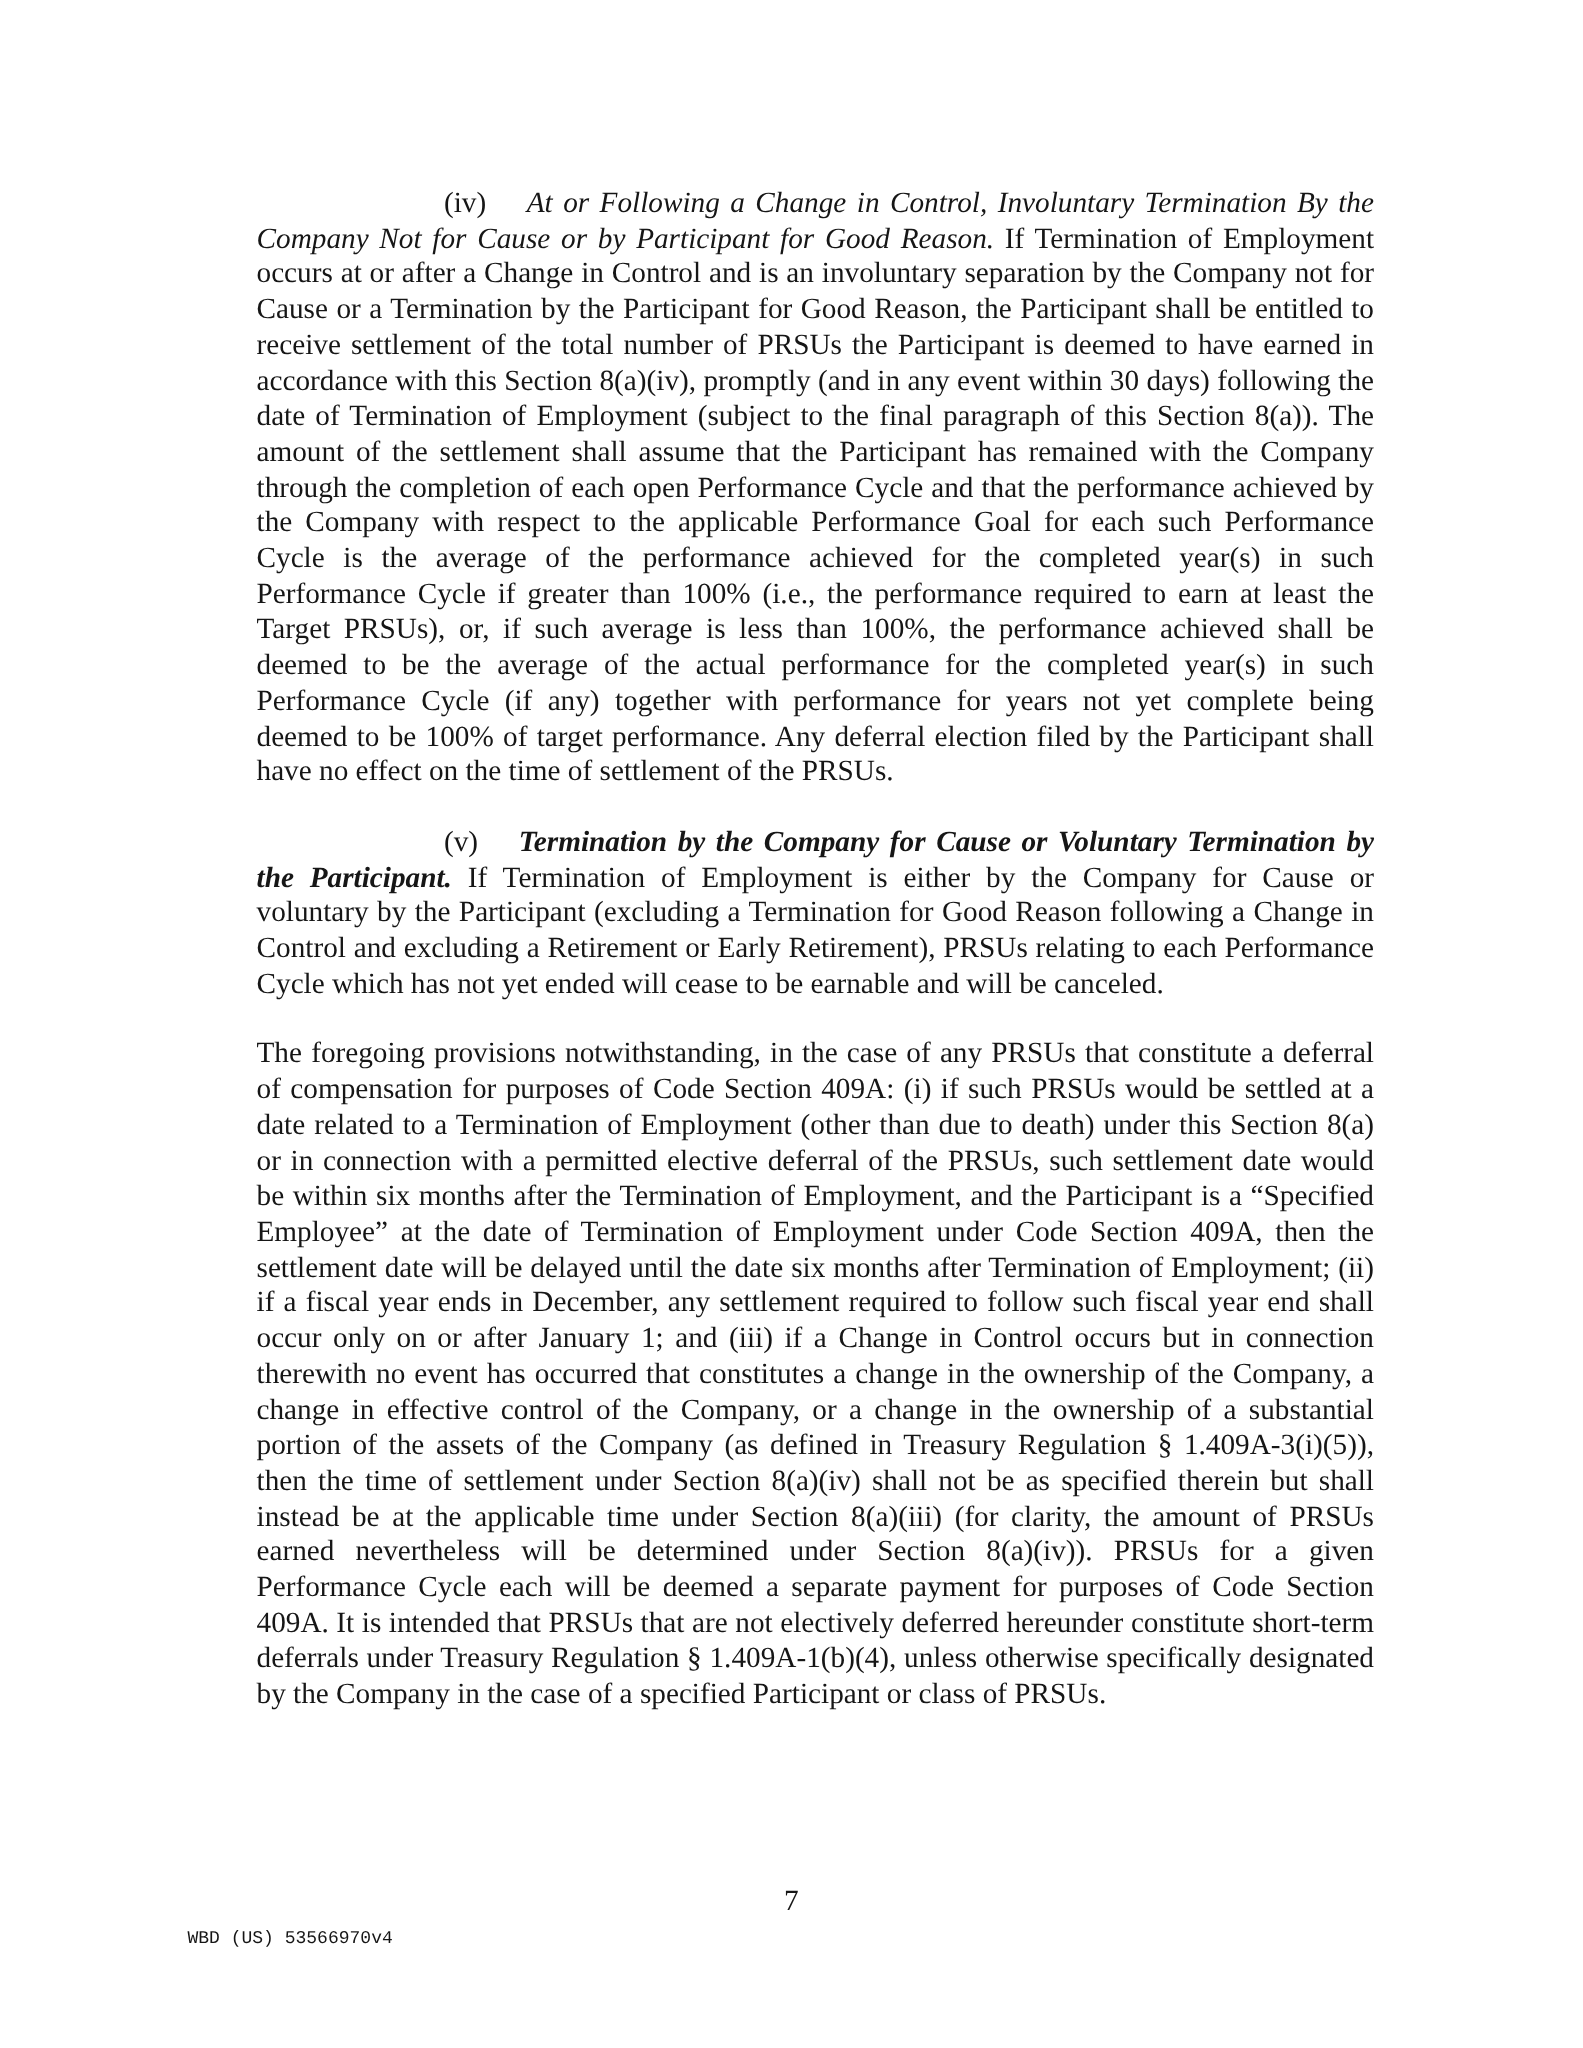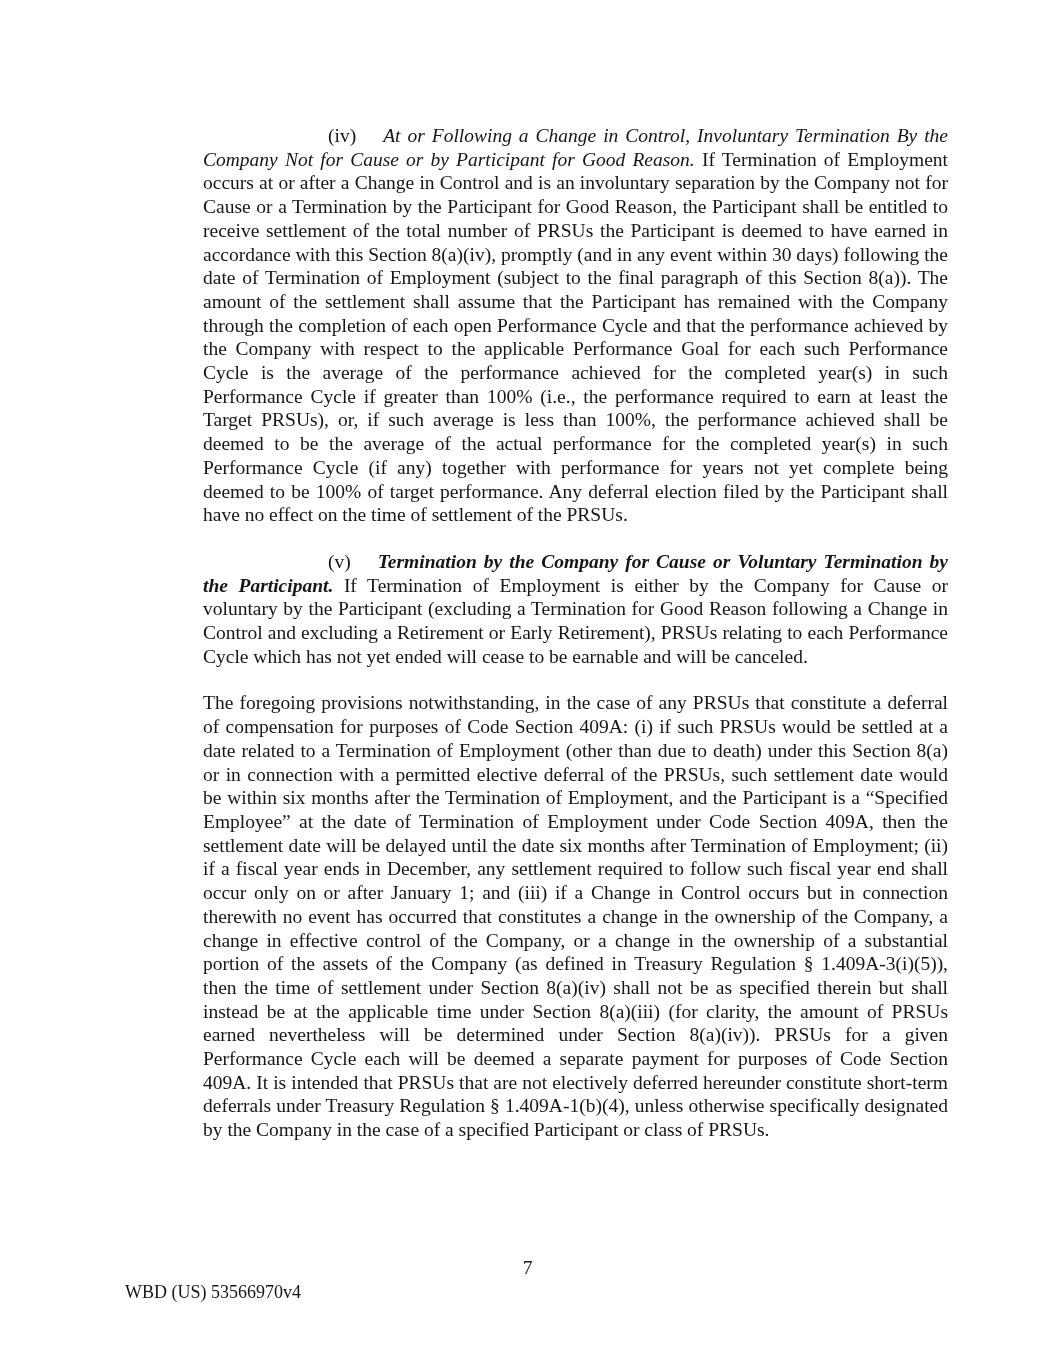--- a/index.html
+++ b/index.html
@@ -10,21 +10,21 @@
     width: 1055px;
     height: 1365px;
     background: #ffffff;
     position: relative;
     font-family: "Liberation Serif", serif;
     color: #161616;
     overflow: hidden;
   }
   .doc-content {
     position: absolute;
-    left: 203px;
+    left: 171px;
     top: 124px;
     width: 745px;
     font-size: 19.5px;
     line-height: 23.7px;
     text-align: justify;
   }
   .para {
     margin: 0 0 23px 0;
     padding: 0;
   }
@@ -49,22 +49,23 @@
     left: 0;
     width: 1055px;
     text-align: center;
     font-size: 19.5px;
     line-height: 23.7px;
   }
   .footer-id {
     position: absolute;
     left: 125px;
     top: 1283px;
-    font-size: 18px;
+    font-size: 12px;
     line-height: 19px;
+    font-family: Liberation Mono, monospace;
   }
 </style>
 </head>
 <body>
 
 <div class="doc-content">
 
   <p class="para indented"><span>(iv)</span><span class="tab-gap"></span><span class="heading-italic">At or Following a Change in Control, Involuntary Termination By the Company Not for Cause or by Participant for Good Reason.</span> <span>If Termination of Employment occurs at or after a Change in Control and is an involuntary separation by the Company not for Cause or a Termination by the Participant for Good Reason, the Participant shall be entitled to receive settlement of the total number of PRSUs the Participant is deemed to have earned in accordance with this Section 8(a)(iv), promptly (and in any event within 30 days) following the date of Termination of Employment (subject to the final paragraph of this Section 8(a)). The amount of the settlement shall assume that the Participant has remained with the Company through the completion of each open Performance Cycle and that the performance achieved by the Company with respect to the applicable Performance Goal for each such Performance Cycle is the average of the performance achieved for the completed year(s) in such Performance Cycle if greater than 100% (i.e., the performance required to earn at least the Target PRSUs), or, if such average is less than 100%, the performance achieved shall be deemed to be the average of the actual performance for the completed year(s) in such Performance Cycle (if any) together with performance for years not yet complete being deemed to be 100% of target performance. Any deferral election filed by the Participant shall have no effect on the time of settlement of the PRSUs.</span></p>
 
   <p class="para indented"><span>(v)</span><span class="tab-gap"></span><span class="heading-bold-italic">Termination by the Company for Cause or Voluntary Termination by the Participant.</span> <span>If Termination of Employment is either by the Company for Cause or voluntary by the Participant (excluding a Termination for Good Reason following a Change in Control and excluding a Retirement or Early Retirement), PRSUs relating to each Performance Cycle which has not yet ended will cease to be earnable and will be canceled.</span></p>

